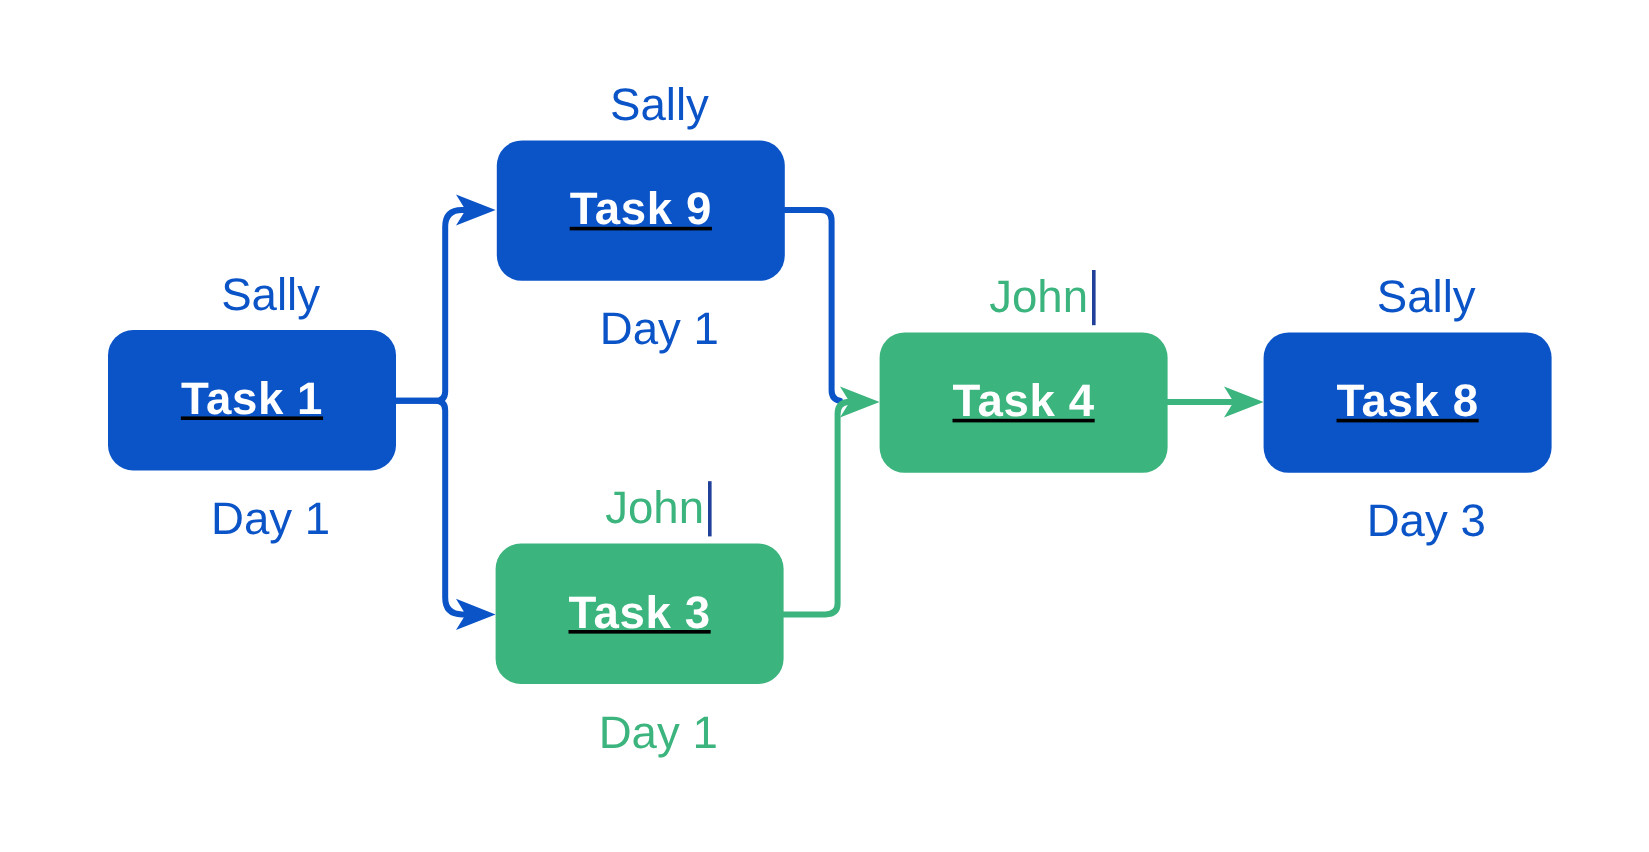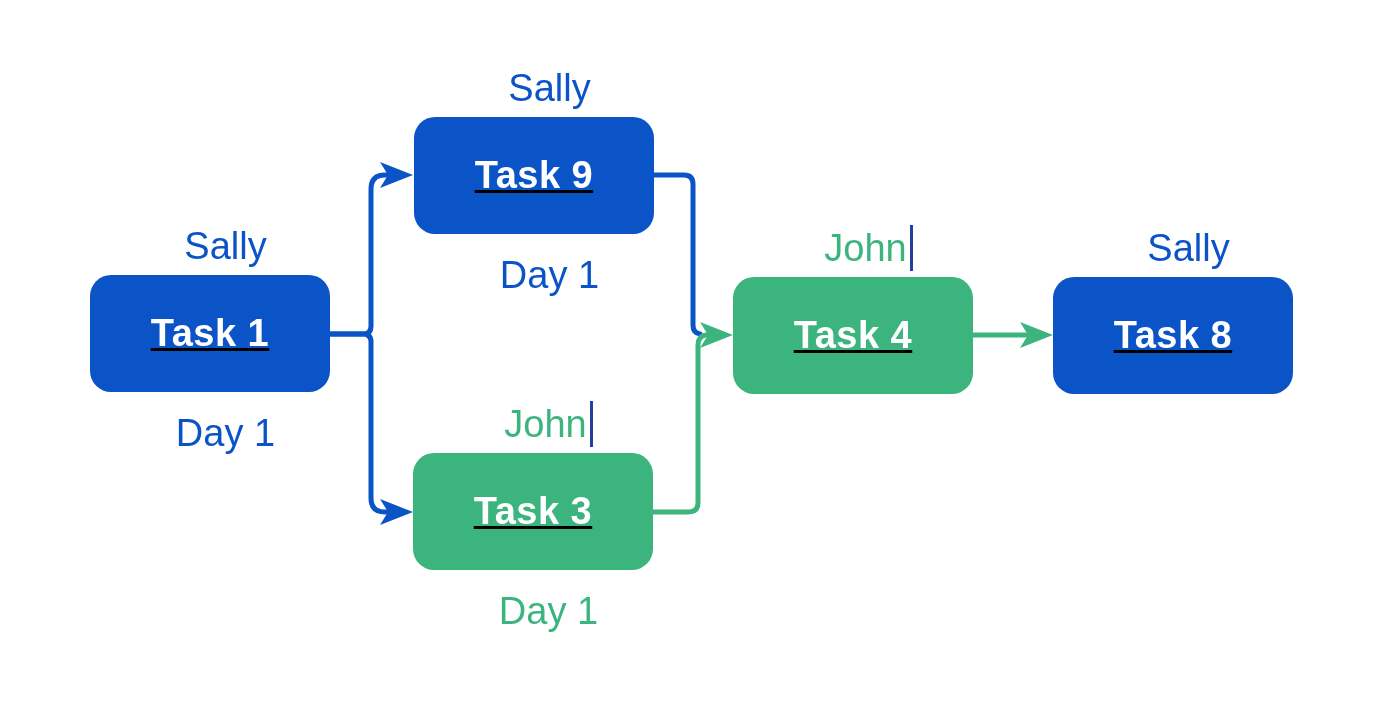--- a/index.html
+++ b/index.html
@@ -122,15 +122,18 @@
     </div>
   </div>
 
   <div class="node n5 c-blue">
     <div class="assignee">
       <span>Sally</span>
     </div>
     <div class="box">
       <span>Task 8</span>
     </div>
+    <div class="duration">
+      <span>Day 3</span>
+    </div>
   </div>
 
 </div>
 
 </body></html>

